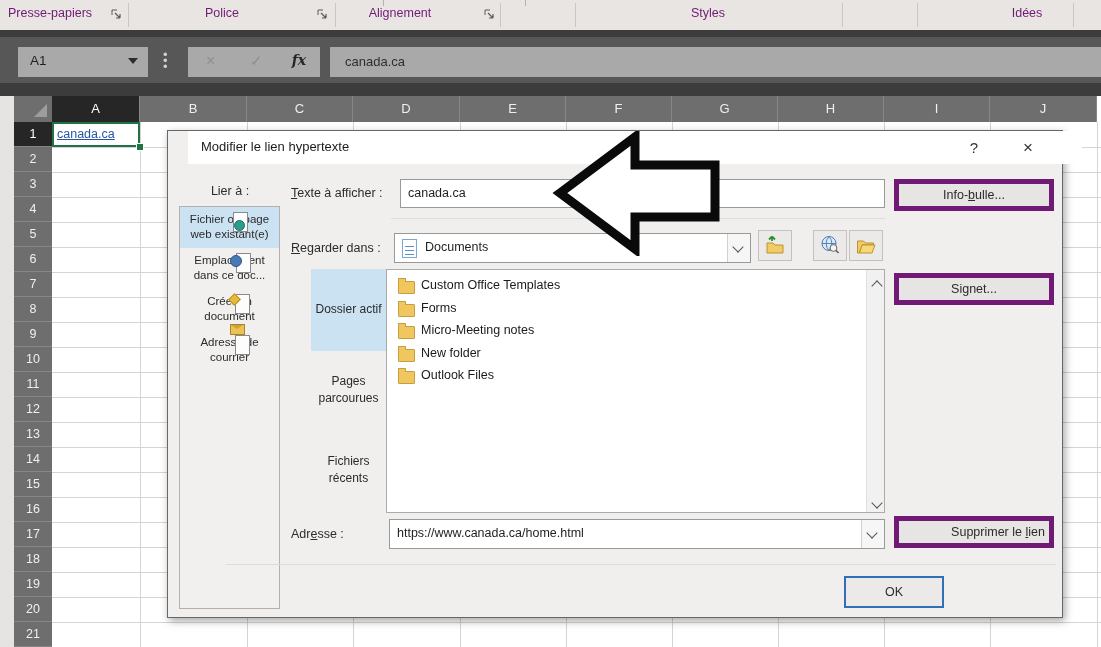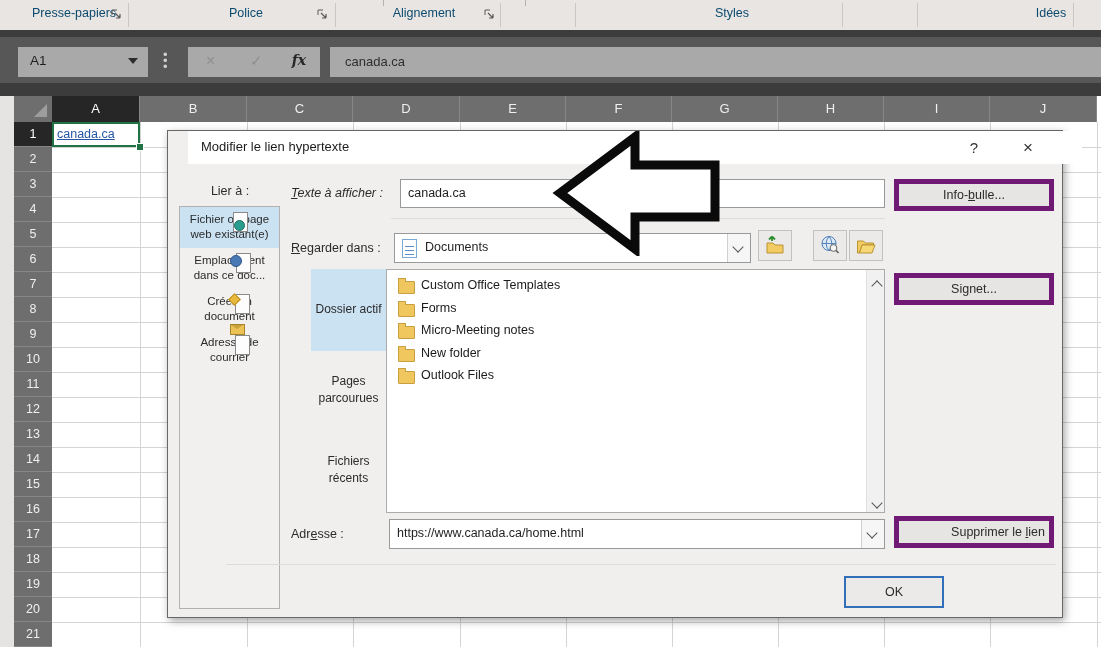--- a/index.html
+++ b/index.html
@@ -1,21 +1,21 @@
 <!DOCTYPE html>
 <html><head>
 <meta charset="utf-8">
 <style>
   html,body{margin:0;padding:0;background:#fff;}
   #app{position:relative;width:1101px;height:647px;overflow:hidden;
        font-family:"Liberation Sans",sans-serif;background:#fff;}
   .abs{position:absolute;}
   
   #ribbon{left:0;top:0;width:1101px;height:30px;background:#e8e5e3;border-bottom:1px solid #d2cfcc;}
-  .rlabel{top:6px;font-size:12.5px;color:#0c4a6e;white-space:nowrap;margin-left:24px;}
+  .rlabel{top:6px;font-size:12.5px;color:#701a75;white-space:nowrap;}
   .rdiv{top:3px;width:1px;height:24px;background:#c9c6c3;}
   .rtick{top:0;width:1px;height:6px;background:#b5b2af;}
   .launcher{top:8px;width:13px;height:13px;}
   .launcher svg{display:block;}
   
   #band1{left:0;top:30px;width:1101px;height:7px;background:#3c3c3c;}
   #fbar{left:0;top:37px;width:1101px;height:56px;background:#575757;}
   #band2{left:0;top:83px;width:1101px;height:13px;background:#3c3c3c;}
   .fbox{top:10px;height:30px;background:#a9a9a9;}
   #namebox{left:18px;width:130px;}
@@ -68,21 +68,21 @@
   .dot-teal{position:absolute;left:4px;top:8px;width:9px;height:9px;border-radius:50%;background:#2a9d8f;border:1px solid #1d6e64;}
   .dot-globe{position:absolute;left:0px;top:2px;width:10px;height:10px;border-radius:50%;
     background:#4a7ab5;border:1px solid #2f568a;}
   .sparkle{position:absolute;left:0px;top:1px;width:7px;height:7px;background:#e9b93d;border:1px solid #b98f22;transform:rotate(45deg);}
   .envelope{position:absolute;left:0px;bottom:0px;width:13px;height:9px;background:#edc255;border:1px solid #a8842c;}
   .envelope::before{content:"";position:absolute;left:0;top:0;width:0;height:0;
     border-left:6px solid transparent;border-right:6px solid transparent;border-top:4px solid #caa23a;}
   
   .field{background:#fff;border:1px solid #999;box-sizing:border-box;}
   .field .val{position:absolute;left:7px;top:6px;font-size:12.5px;color:#1f1f1f;white-space:nowrap;}
-  #texte-label{left:123px;top:55px;font-style:italic;}
+  #texte-label{left:123px;top:55px;}
   #texte-field{left:232px;top:48px;width:485px;height:29px;}
   #regarder-label{left:123px;top:110px;}
   #lookin{left:226px;top:102px;width:357px;height:30px;}
   #lookin .docicon{position:absolute;left:7px;top:5px;width:13px;height:17px;background:#fff;border:1px solid #7ba7d4;
     background-image:repeating-linear-gradient(#fff 0 3px,#5b8fc9 3px 4px);background-size:9px 100%;background-position:2px 3px;background-repeat:no-repeat;}
   #lookin .val{left:30px;}
   .combo-dd{position:absolute;right:0;top:0;width:22px;height:100%;border-left:1px solid #d0d0d0;background:#f6f6f6;}
   .chev{position:absolute;left:6px;top:9px;width:7px;height:7px;
     border-right:1.6px solid #555;border-bottom:1.6px solid #555;transform:rotate(45deg);}
   .chev.up{transform:rotate(-135deg);top:12px;}

